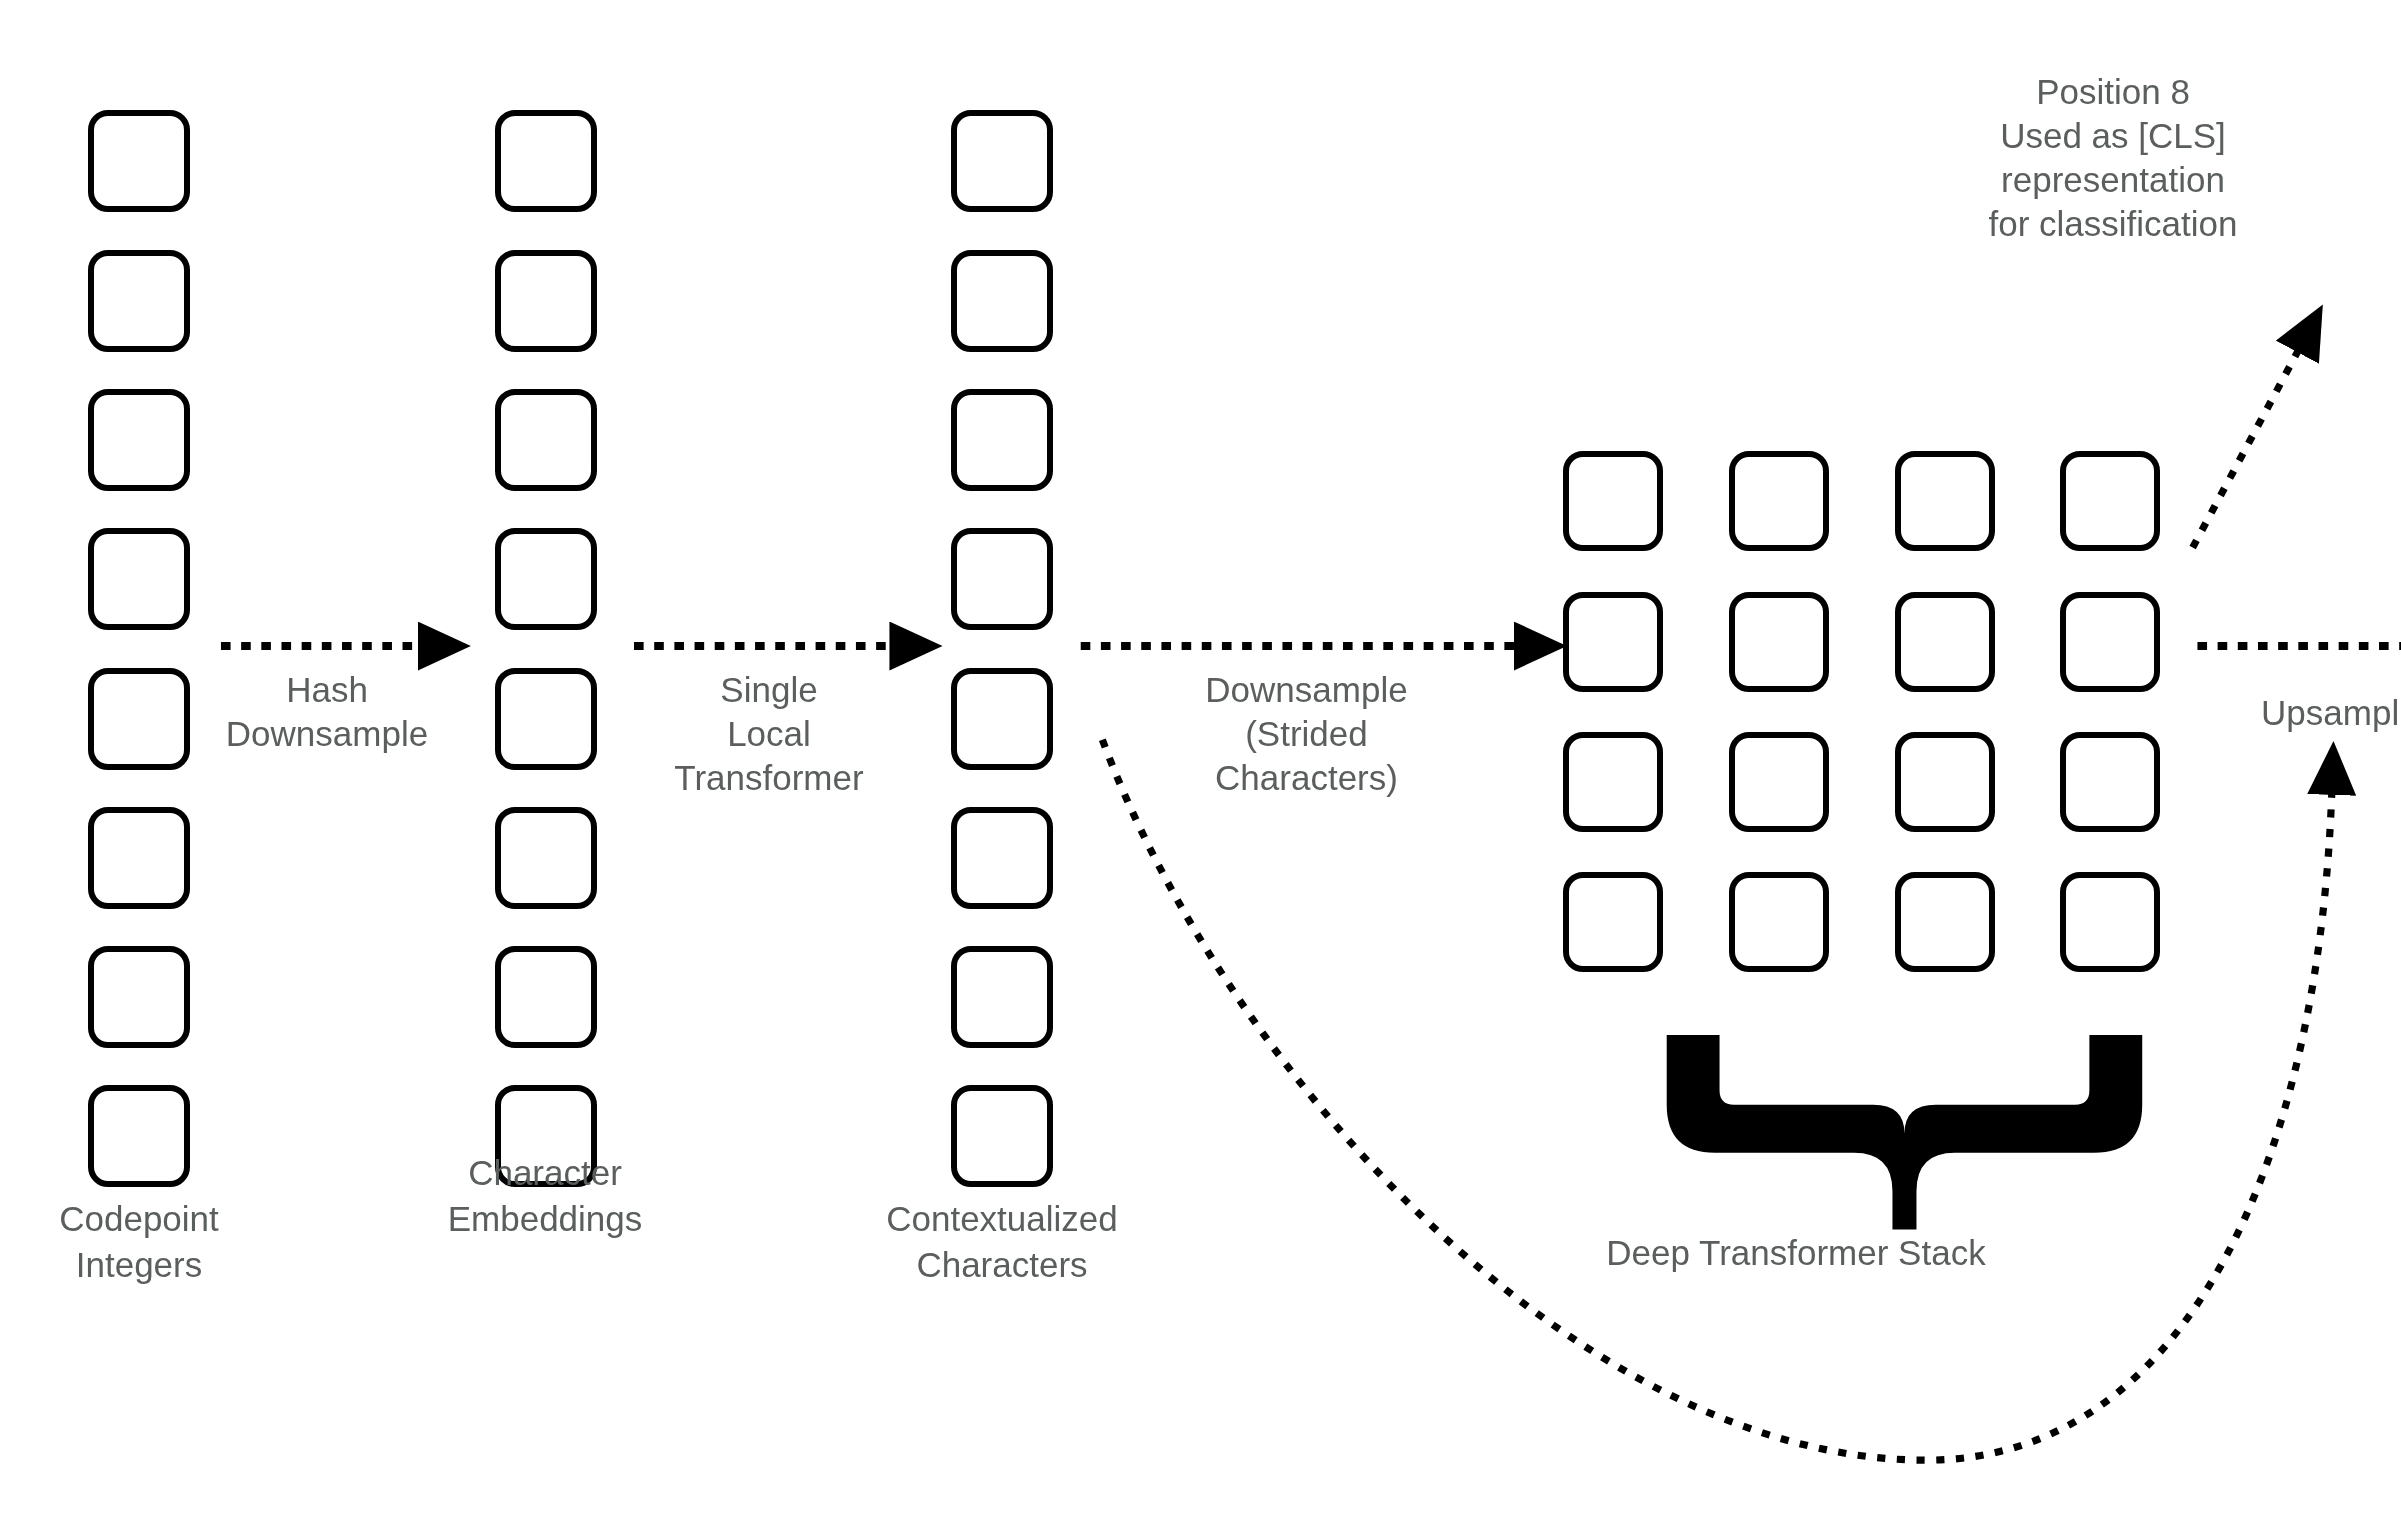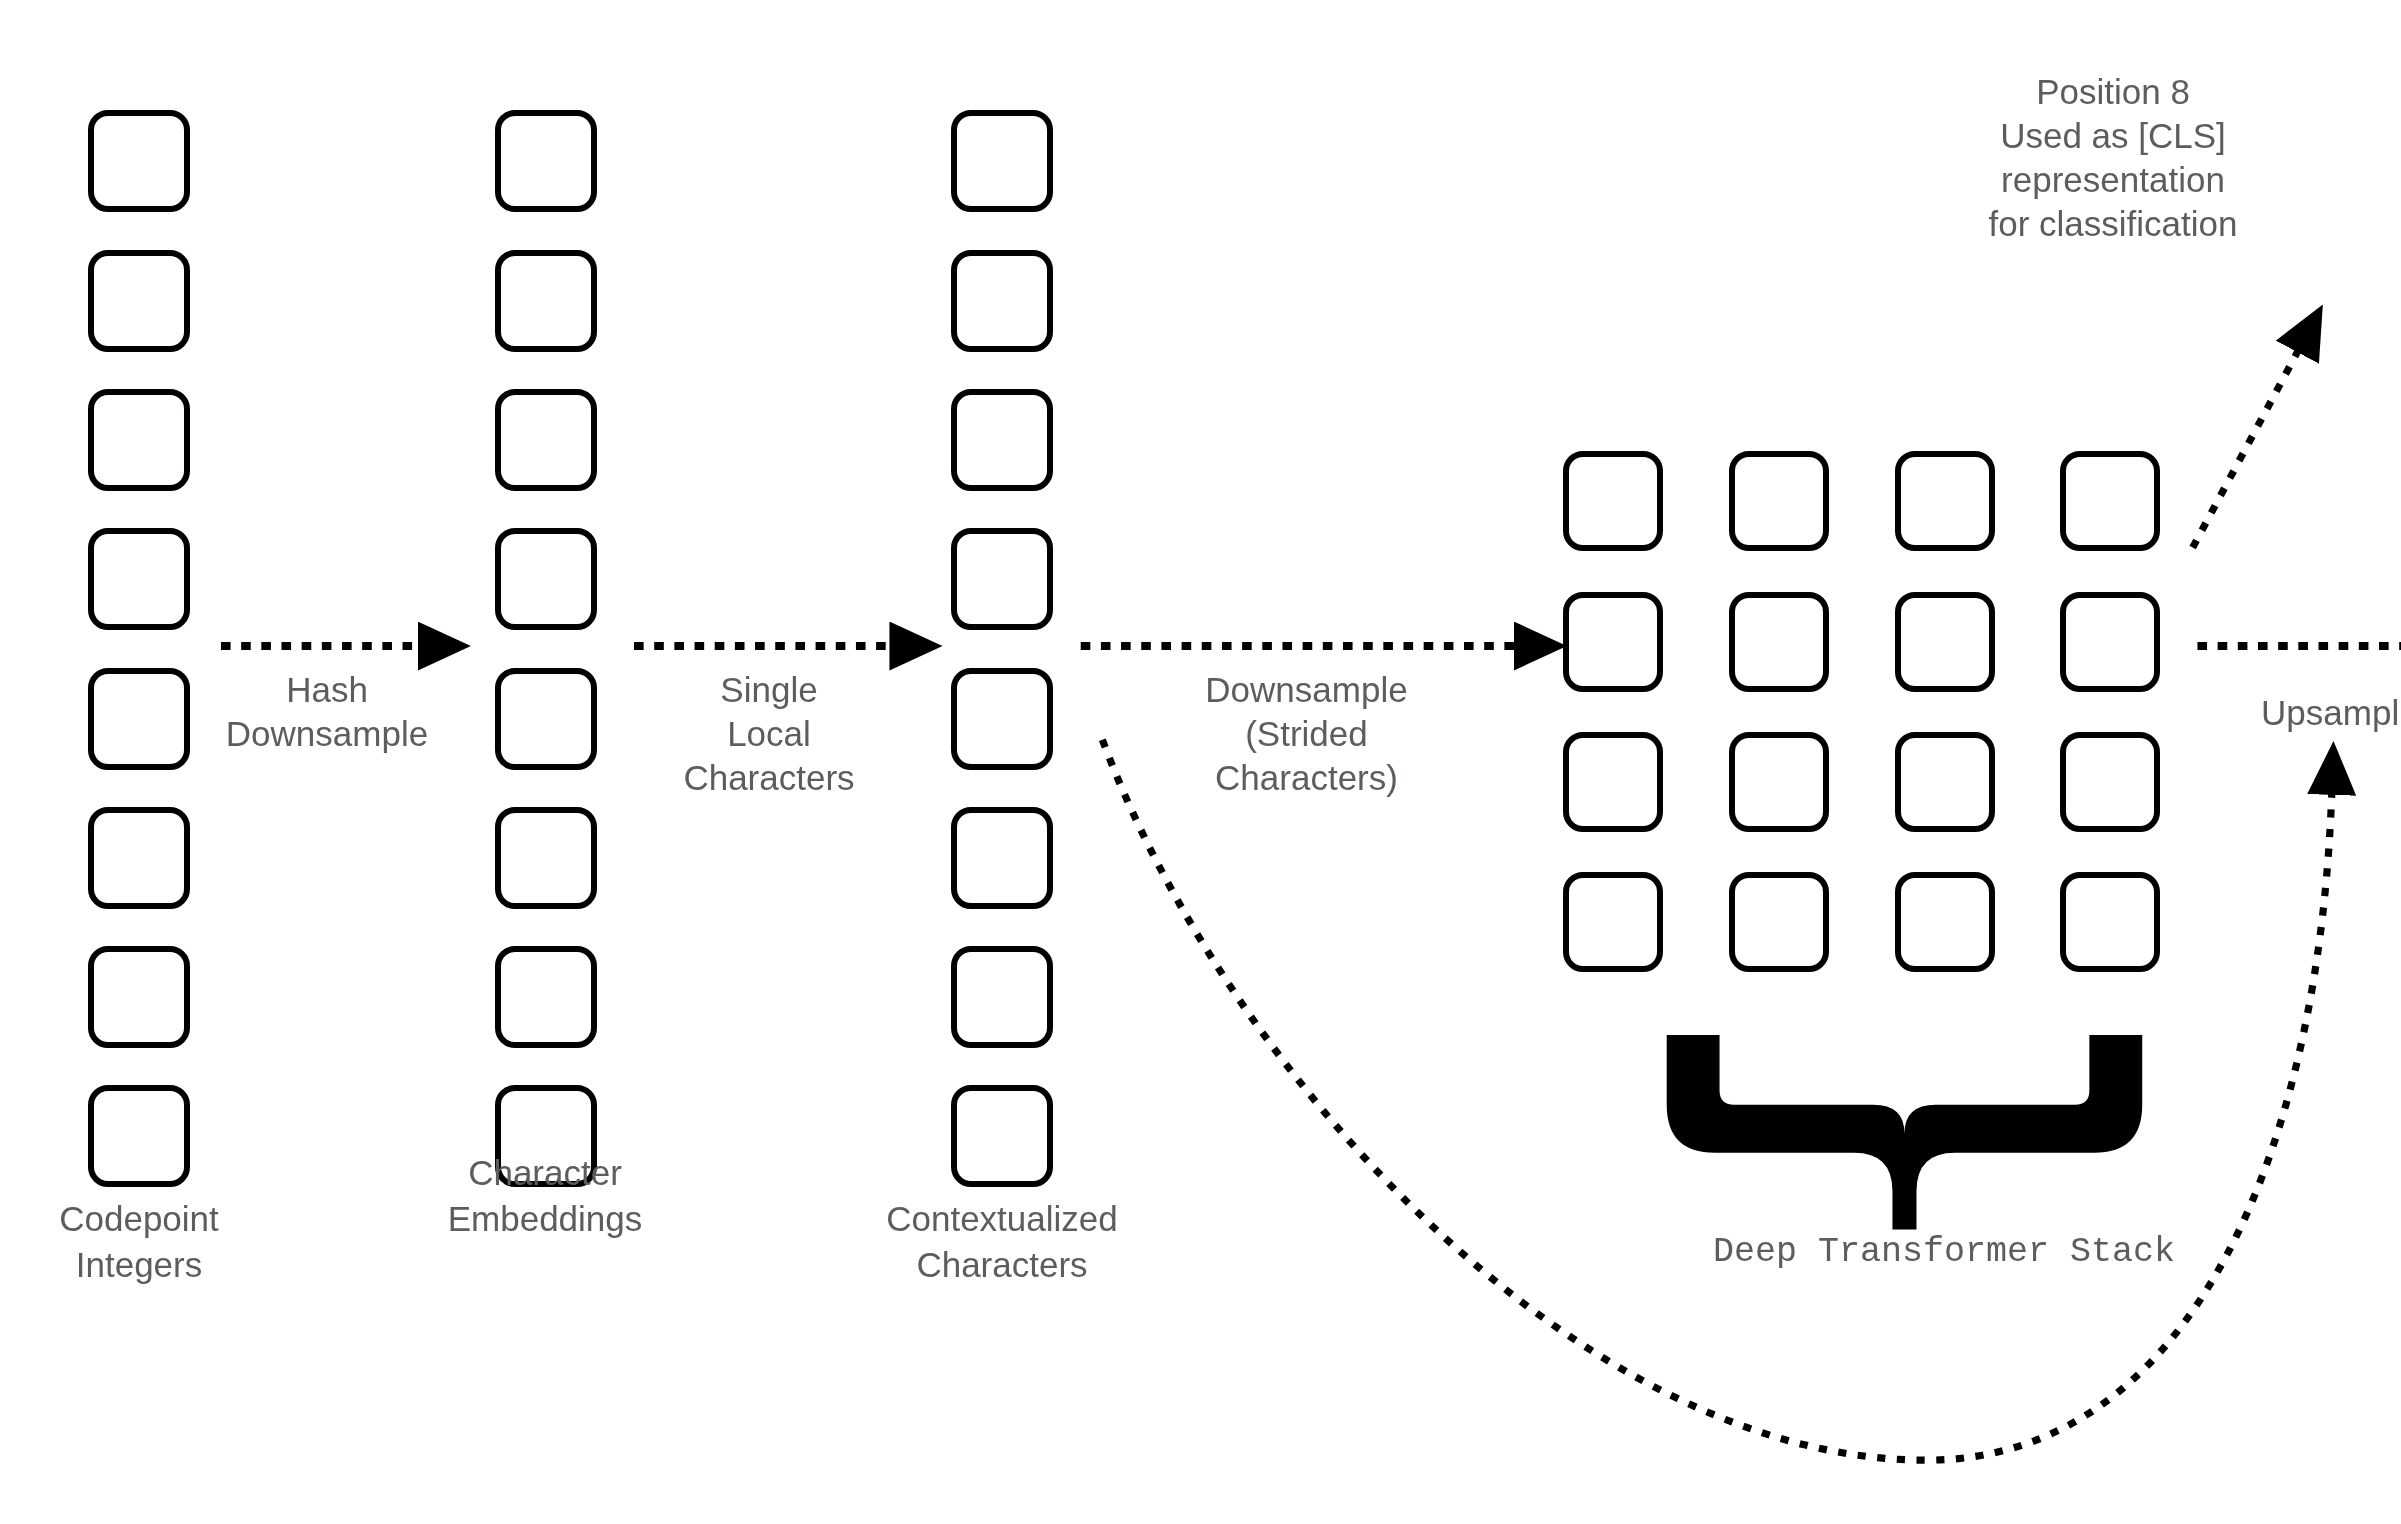--- a/index.html
+++ b/index.html
@@ -172,21 +172,21 @@
     <div class="cell" style="left:1563px; top:732px; width:100px; height:100px;"></div>
     <div class="cell" style="left:1729px; top:732px; width:100px; height:100px;"></div>
     <div class="cell" style="left:1895px; top:732px; width:100px; height:100px;"></div>
     <div class="cell" style="left:2060px; top:732px; width:100px; height:100px;"></div>
 
     <div class="cell" style="left:1563px; top:872px; width:100px; height:100px;"></div>
     <div class="cell" style="left:1729px; top:872px; width:100px; height:100px;"></div>
     <div class="cell" style="left:1895px; top:872px; width:100px; height:100px;"></div>
     <div class="cell" style="left:2060px; top:872px; width:100px; height:100px;"></div>
 
-    <div class="col-caption" style="position:absolute; left:1656px; top:1230px; width:576px;font-family:Liberation Mono, monospace;">Deep Transformer Stack</div>
+    <div class="col-caption" style="position:absolute; left:1508px; top:1230px; width:576px;">Deep Transformer Stack</div>
   </div>
 
   <div>
 
     <div class="col-caption" style="position:absolute; left:2387px; top:1196px; width:432px;">Concatenated
 Representations</div>
   </div>
 
   <div>
     
@@ -198,21 +198,21 @@
     
     
     
   </div>
 
   <div class="edge-label" style="left:207px; top:668px; width:240px;">Hash
 Downsample</div>
 
   <div class="edge-label" style="left:644px; top:668px; width:250px;">Single
 Local
-Characters</div>
+Transformer</div>
 
   <div class="edge-label" style="left:1143px; top:668px; width:327px;">Downsample
 (Strided
 Characters)</div>
 
   <div class="edge-label" style="left:2195px; top:691px; width:317px;">Upsampling</div>
 
   <div class="caption" style="left:1921px; top:70px; width:384px;">Position 8
 Used as [CLS]
 representation

